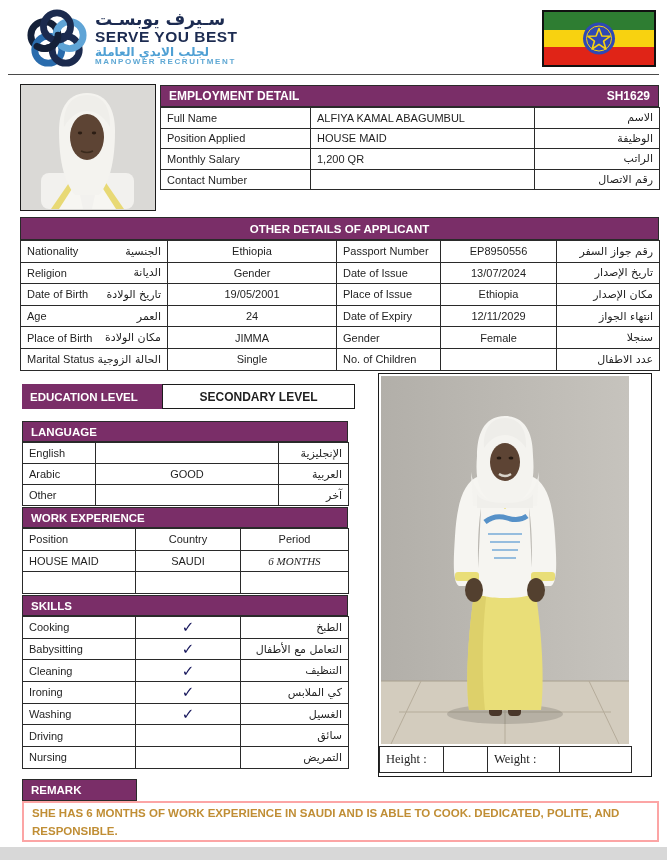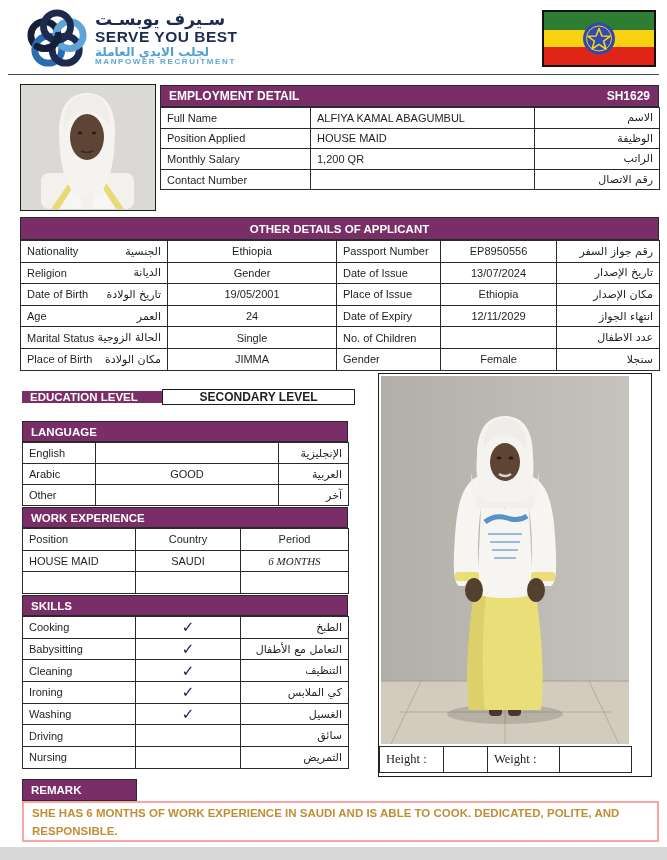--- a/index.html
+++ b/index.html
@@ -33,21 +33,21 @@
 
   
   .other { position:absolute; left:20px; top:217px; width:639px; }
   .other .bar { height:23px;justify-content:center; }
   .other td { height:21.6px; }
   .cell-duo { display:flex; justify-content:space-between; align-items:center; }
   .cell-duo .en { font-size:11px; }
   .cell-duo .arx { font-family:"DejaVu Sans", sans-serif; direction:rtl; font-size:11px; }
 
   
-  .edu { position:absolute; left:22px; top:384px; width:333px; height:25px; display:flex;align-items:center; }
+  .edu { position:absolute; left:22px; top:384px; width:333px; height:25px; display:flex; }
   .edu-bar { width:140px; background:#7a2e68; color:#fff; font-weight:bold; font-size:11.5px; display:flex; align-items:center; padding-left:8px; }
   .edu-val { flex:1; border:1.5px solid #1c1c1c; display:flex; align-items:center; justify-content:center; font-weight:bold; font-size:12px; background:#fff; }
 
   .lang { position:absolute; left:22px; top:421px; width:326px; }
   .lang .bar, .work .bar, .skills .bar { height:21px; }
   .lang td { height:21px; }
 
   .work { position:absolute; left:22px; top:507px; width:326px; }
   .work td, .work th { height:21.5px; font-weight:normal; }
   .period-val { font-family:"Liberation Serif", serif; font-weight:bold; font-style:italic; }
@@ -215,40 +215,40 @@
               </div>
             </td>
         <td class="val">24</td>
         <td class="lbl">Date of Expiry</td>
         <td class="val">12/11/2029</td>
         <td class="arc">انتهاء الجواز</td>
       </tr>
       <tr>
         <td>
               <div class="cell-duo">
+                <span class="en">Place of Birth</span>
+                <span class="arx">مكان الولادة</span>
+              </div>
+            </td>
+        <td class="val">JIMMA</td>
+        <td class="lbl">Gender</td>
+        <td class="val">Female</td>
+        <td class="arc">سنجلا</td>
+      </tr>
+      <tr>
+        <td>
+              <div class="cell-duo">
                 <span class="en">Marital Status</span>
                 <span class="arx">الحالة الزوجية</span>
               </div>
             </td>
         <td class="val">Single</td>
         <td class="lbl">No. of Children</td>
         <td class="val"></td>
         <td class="arc">عدد الاطفال</td>
-      </tr>
-      <tr>
-        <td>
-              <div class="cell-duo">
-                <span class="en">Place of Birth</span>
-                <span class="arx">مكان الولادة</span>
-              </div>
-            </td>
-        <td class="val">JIMMA</td>
-        <td class="lbl">Gender</td>
-        <td class="val">Female</td>
-        <td class="arc">سنجلا</td>
       </tr>
     </tbody>
       </table>
   </div>
 
   <div class="edu">
     <div class="edu-bar">EDUCATION LEVEL</div>
     <div class="edu-val">SECONDARY LEVEL</div>
   </div>
 

